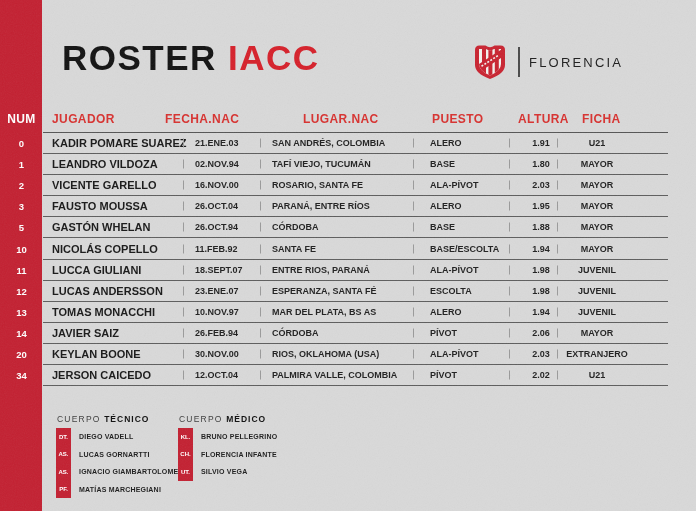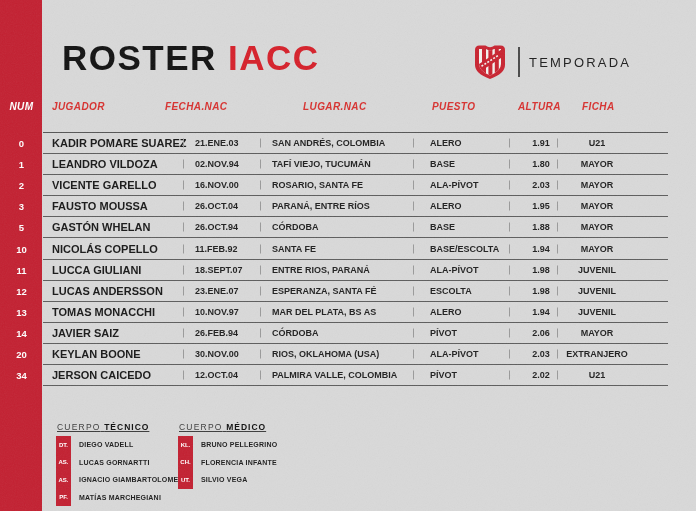--- a/index.html
+++ b/index.html
@@ -17,41 +17,41 @@
   .brand{position:absolute;left:472px;top:42px;display:flex;align-items:center;}
   .crest{width:36px;height:40px;}
   .brand-divider{width:2px;height:30px;background:#4a4a4a;margin-left:10px;margin-right:9px;}
   .season{line-height:1;}
   .season .lbl{font-size:13px;letter-spacing:2.2px;color:#1d1d1d;font-weight:400;}
   .season .val{font-size:16px;letter-spacing:1px;color:#111;font-weight:700;margin-top:3px;}
 
   
   .tbl{position:absolute;left:43px;top:104px;width:625px;}
   .thead{position:relative;height:28px;border-bottom:1px solid rgba(40,40,40,.75);}
-  .thead .h{position:absolute;bottom:20px;font-size:10px;font-weight:700;letter-spacing:.4px;color:var(--hdred,#d8312f);white-space:nowrap;font-style:italic;}
+  .thead .h{position:absolute;bottom:6px;font-size:12px;font-weight:700;letter-spacing:.4px;color:var(--hdred,#d8312f);white-space:nowrap;}
   .h-num{left:-43px;width:43px;text-align:center;color:#fff !important;}
   .h-jug{left:9px;}  .h-fec{left:122px;} .h-lug{left:212px;margin-left:48px;}
   .h-pue{left:389px;} .h-alt{left:475px;} .h-fic{left:539px;}
   .row{position:relative;height:20.1px;border-bottom:1px solid rgba(40,40,40,.7);}
   .cell{position:absolute;top:50%;transform:translateY(-50%);font-size:9px;font-weight:700;color:#1f1f1f;white-space:nowrap;}
   .c-num{left:-43px;width:43px;text-align:center;color:#fff;font-size:9.5px;}
   .c-name{left:9px;font-size:11px;color:#181818;}
   .c-birth{left:152px;}
   .c-place{left:229px;}
   .c-pos{left:387px;}
   .c-h{left:468px;width:60px;text-align:center;}
   .c-ficha{left:494px;width:120px;text-align:center;}
   .vsep{position:absolute;top:50%;transform:translateY(-50%);width:1px;height:9px;background:#9a9a9a;}
   .s1{left:140px;} .s2{left:217px;} .s3{left:370px;} .s4{left:466px;} .s5{left:514px;}
 
   
   .staff{position:absolute;top:414px;}
   .staff-tecnico{left:56px;}
   .staff-medico{left:178px;}
-  .staff h3{margin:8px 0 4px 1px;font-size:8.5px;letter-spacing:1.2px;font-weight:400;color:#3c3c3c;white-space:nowrap;text-decoration:underline;}
+  .staff h3{margin:0 0 4px 1px;font-size:8.5px;letter-spacing:1.2px;font-weight:400;color:#3c3c3c;white-space:nowrap;}
   .staff h3 b{font-weight:700;color:#0e0e0e;letter-spacing:1px;}
   .staff-rows{position:relative;}
   .staff-band{position:absolute;left:0;top:0;width:15px;background:var(--red,#c32031);}
   .staff-row{position:relative;height:17.5px;display:flex;align-items:center;}
   .staff-role{position:relative;width:15px;text-align:center;font-size:6px;font-weight:700;color:#fff;z-index:1;}
   .staff-name{margin-left:8px;font-size:7px;font-weight:700;color:#1c1c1c;letter-spacing:.2px;white-space:nowrap;}
 
   .grain{position:absolute;left:0;top:0;width:696px;height:511px;pointer-events:none;opacity:.5;}
 </style>
 </head>
@@ -82,21 +82,21 @@
           <rect x="11.5" y="18" width="2" height="1.6" fill="#f4f2ef"></rect>
           <rect x="15" y="18" width="2" height="1.6" fill="#f4f2ef"></rect>
           <rect x="18.5" y="18" width="2" height="1.6" fill="#f4f2ef"></rect>
           <rect x="22" y="18" width="2" height="1.6" fill="#f4f2ef"></rect>
           <rect x="25.5" y="18" width="2" height="1.6" fill="#f4f2ef"></rect>
         </g>
       </g>
     </svg>
     <div class="brand-divider"></div>
     <div class="season">
-      <div class="lbl">TEMPORADA</div>
+      <div class="lbl">FLORENCIA</div>
     </div>
   </div>
 
   <div class="tbl">
     <div class="thead">
       <span class="h h-num">NUM</span>
       <span class="h h-jug">JUGADOR</span>
       <span class="h h-fec">FECHA.NAC</span>
       <span class="h h-lug">LUGAR.NAC</span>
       <span class="h h-pue">PUESTO</span>

